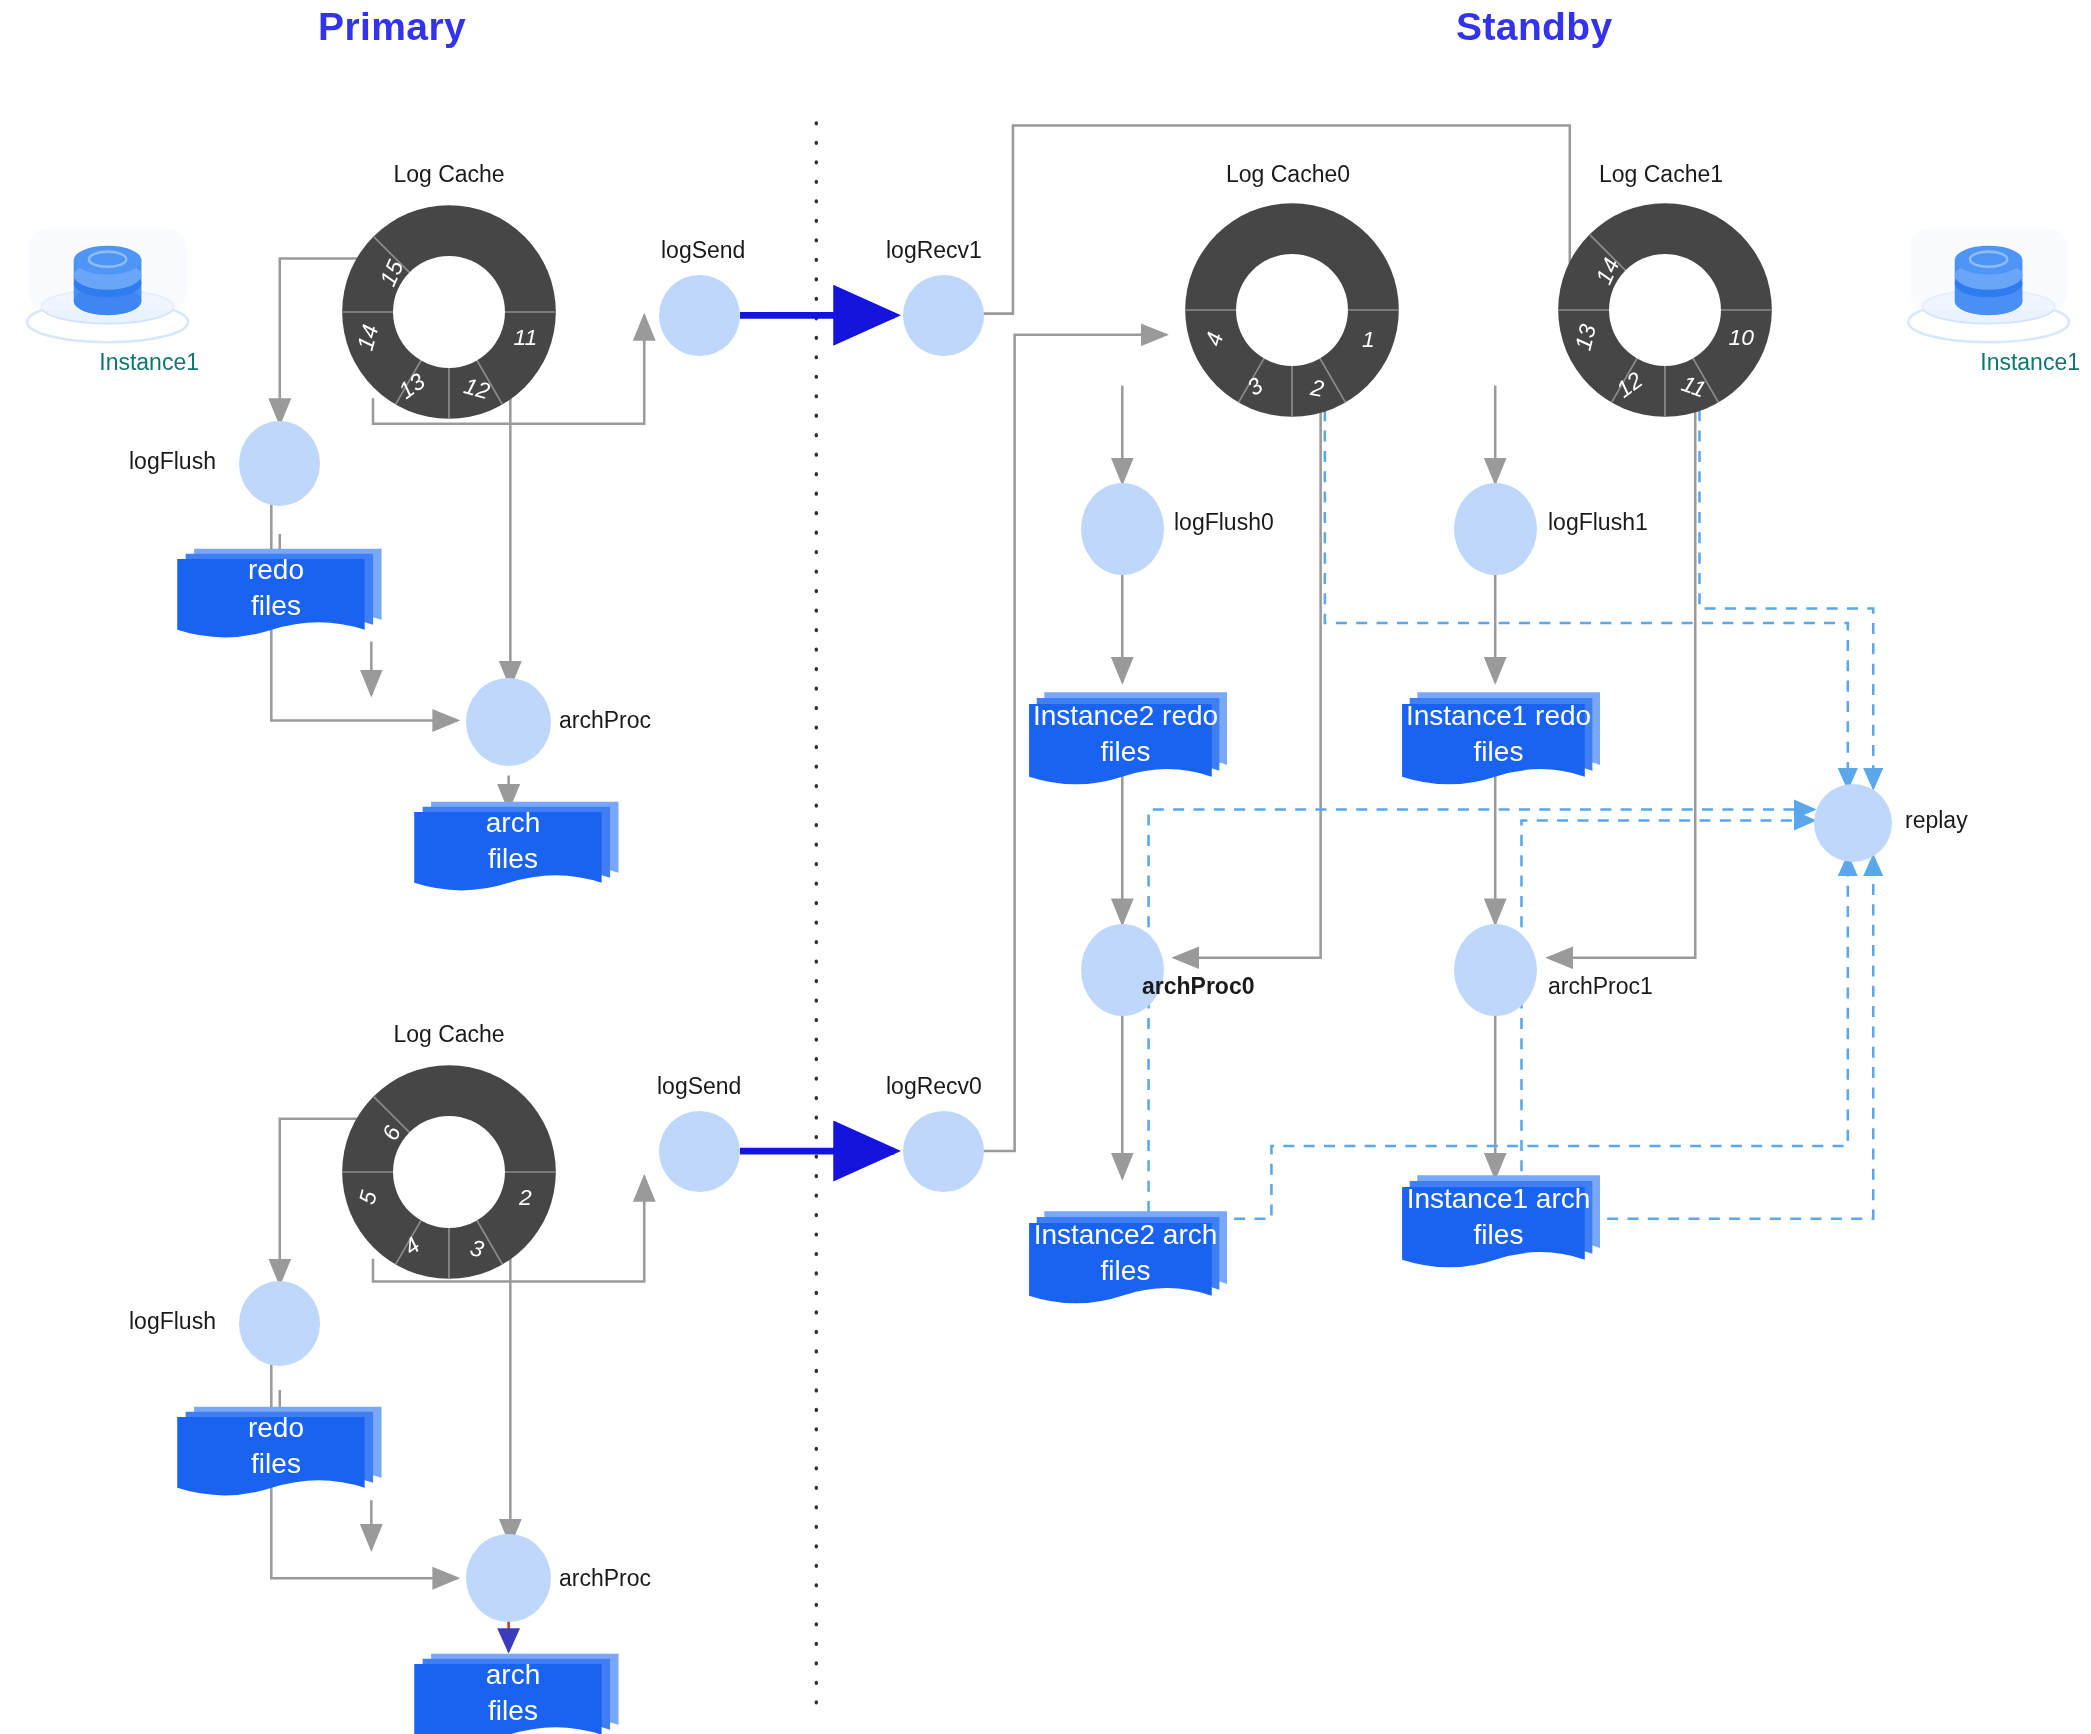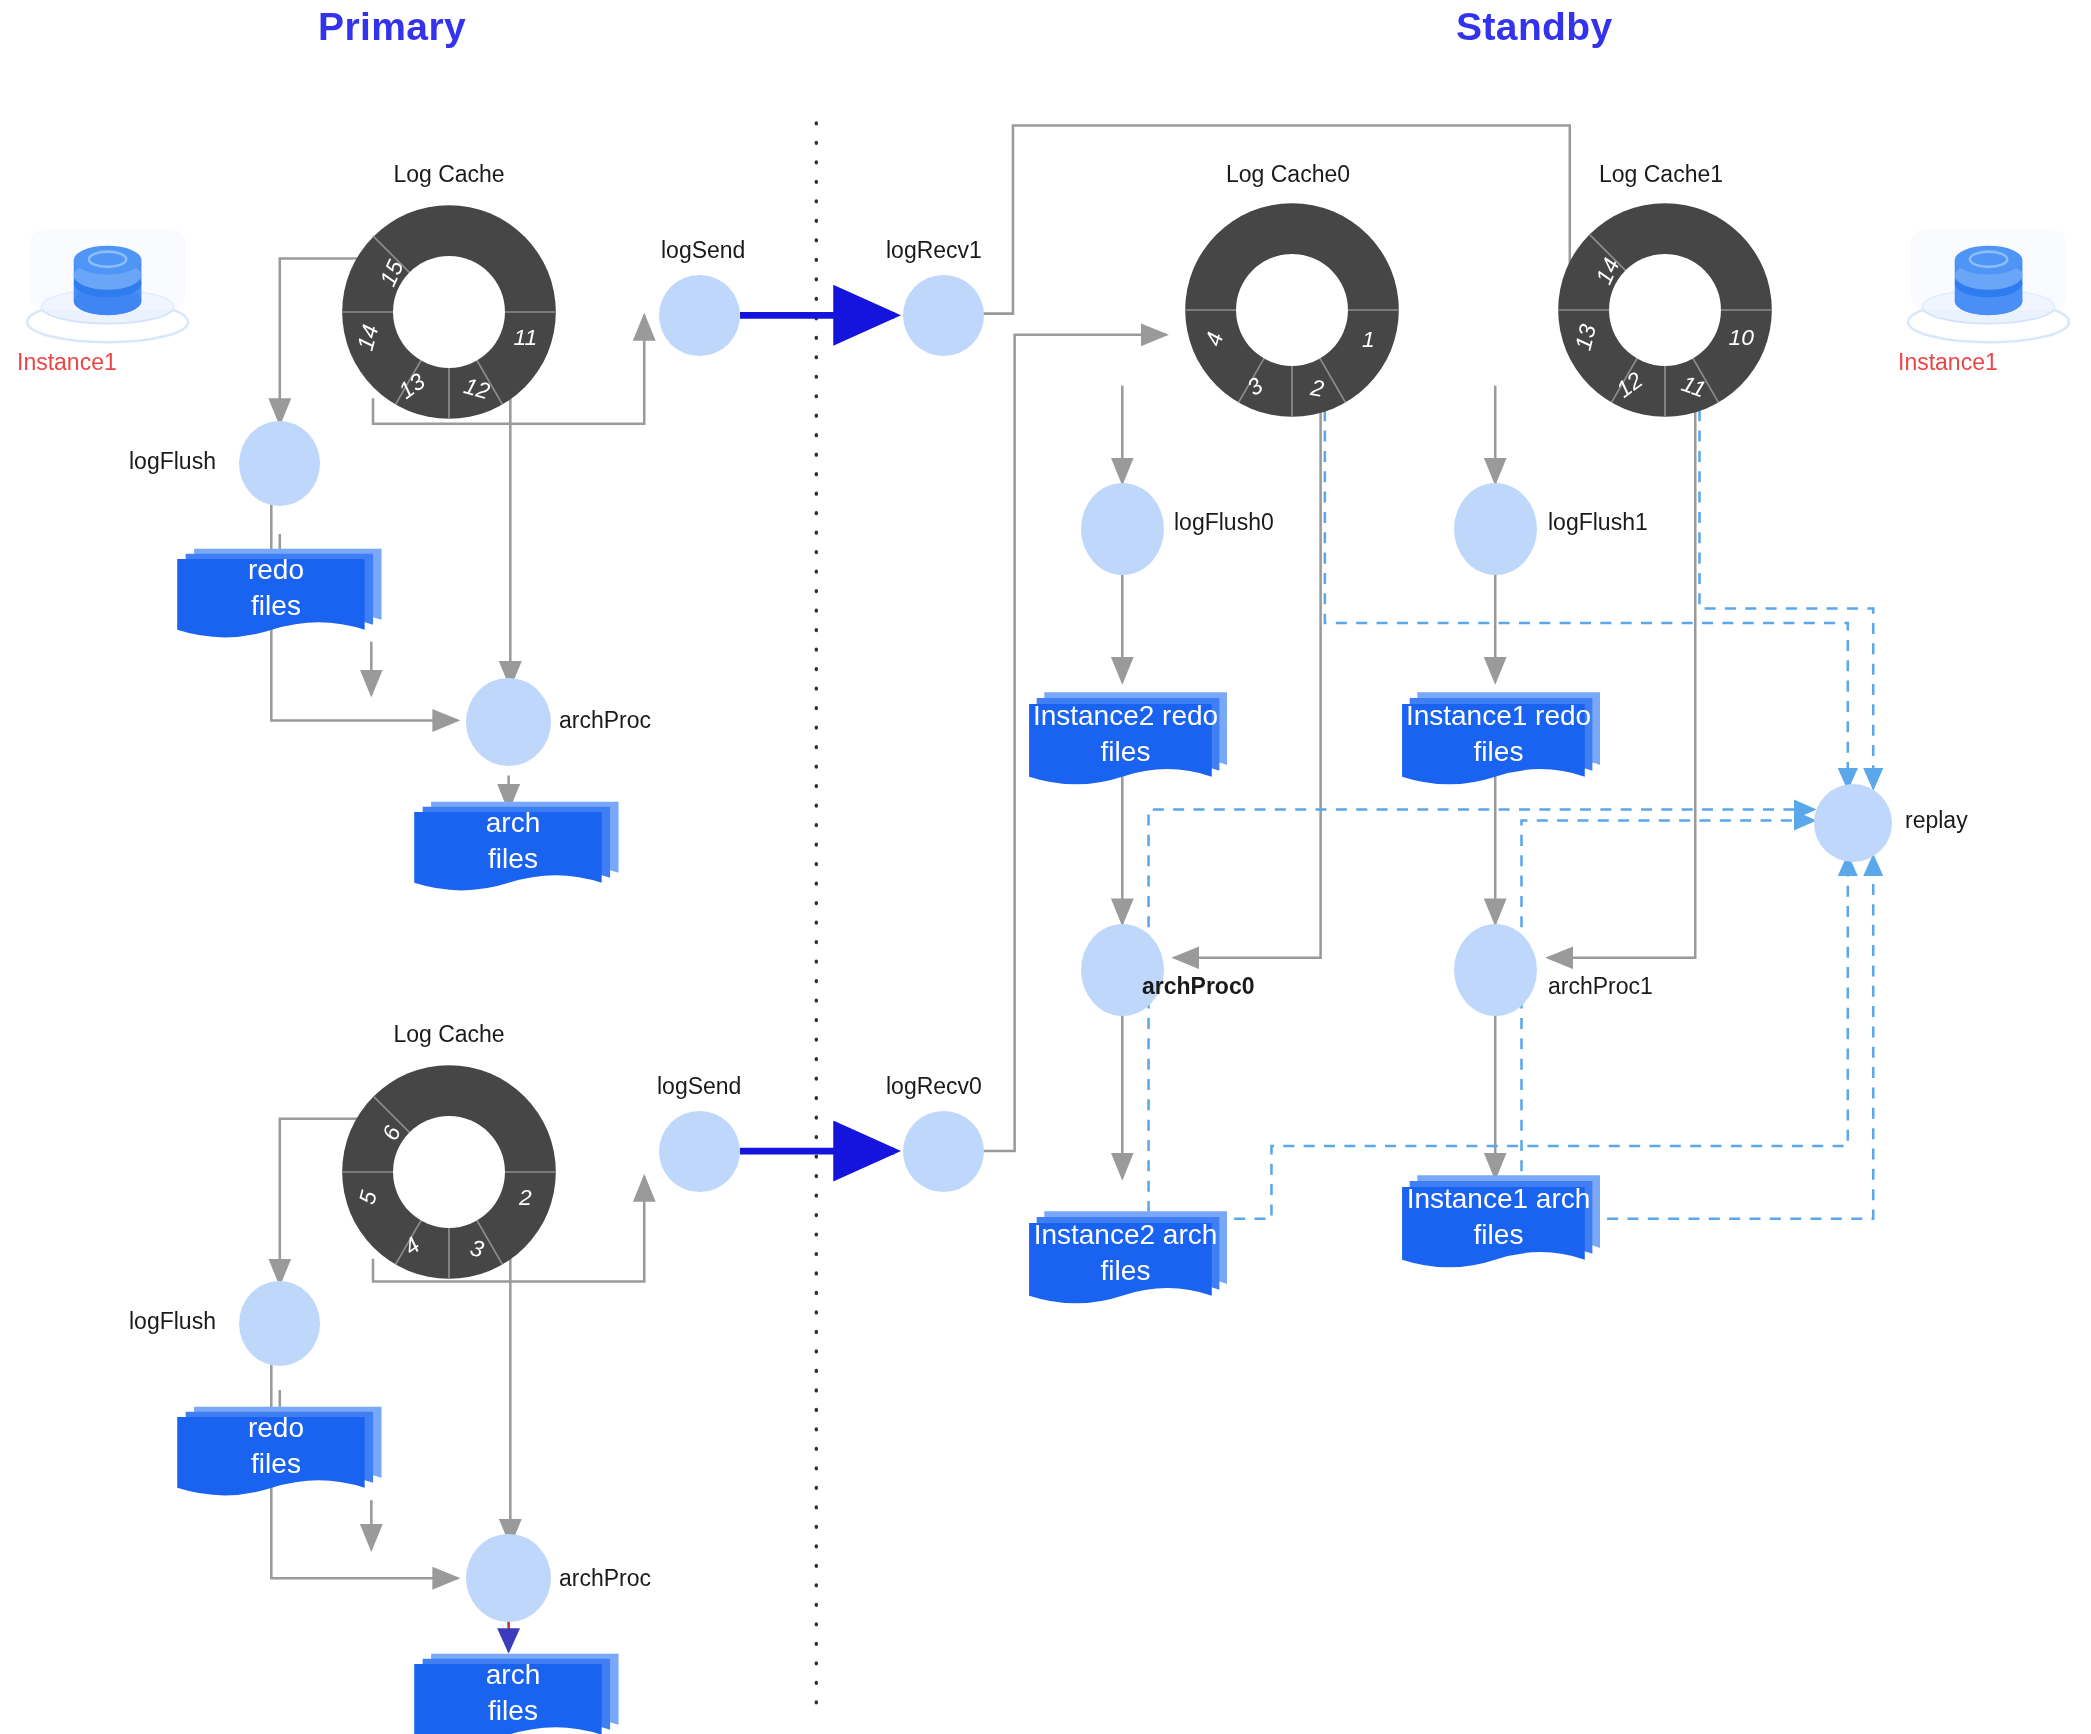--- a/index.html
+++ b/index.html
@@ -7,21 +7,21 @@
   #stage{position:relative;width:2092px;height:1735px;background:#fff;overflow:hidden;padding-left:44px;}
   #wires{position:absolute;left:0;top:0;width:2092px;height:1735px;pointer-events:none;}
 
   .ttl{position:absolute;font-weight:bold;font-size:39px;color:#3333ee;letter-spacing:0.4px;white-space:nowrap;}
 
   .lbl{position:absolute;font-size:23px;color:#1a1a1a;white-space:nowrap;}
 
   
   .dbwrap{position:absolute;width:182px;height:157px;}
   .dbwrap svg{display:block;}
-  .dbcap{position:absolute;top:127px;left:0;width:182px;text-align:left;font-size:23px;color:#ef4444;}
+  .dbcap{position:absolute;top:127px;left:0;width:182px;text-align:right;font-size:23px;color:#0f766e;}
 
   
   .donut{position:absolute;}
   .donut svg{display:block;}
   .dtitle{position:absolute;font-size:23px;color:#1a1a1a;white-space:nowrap;transform:translateX(-50%);}
 
   
   .proc{position:absolute;border-radius:50%;background:#bed7fb;}
 
   

